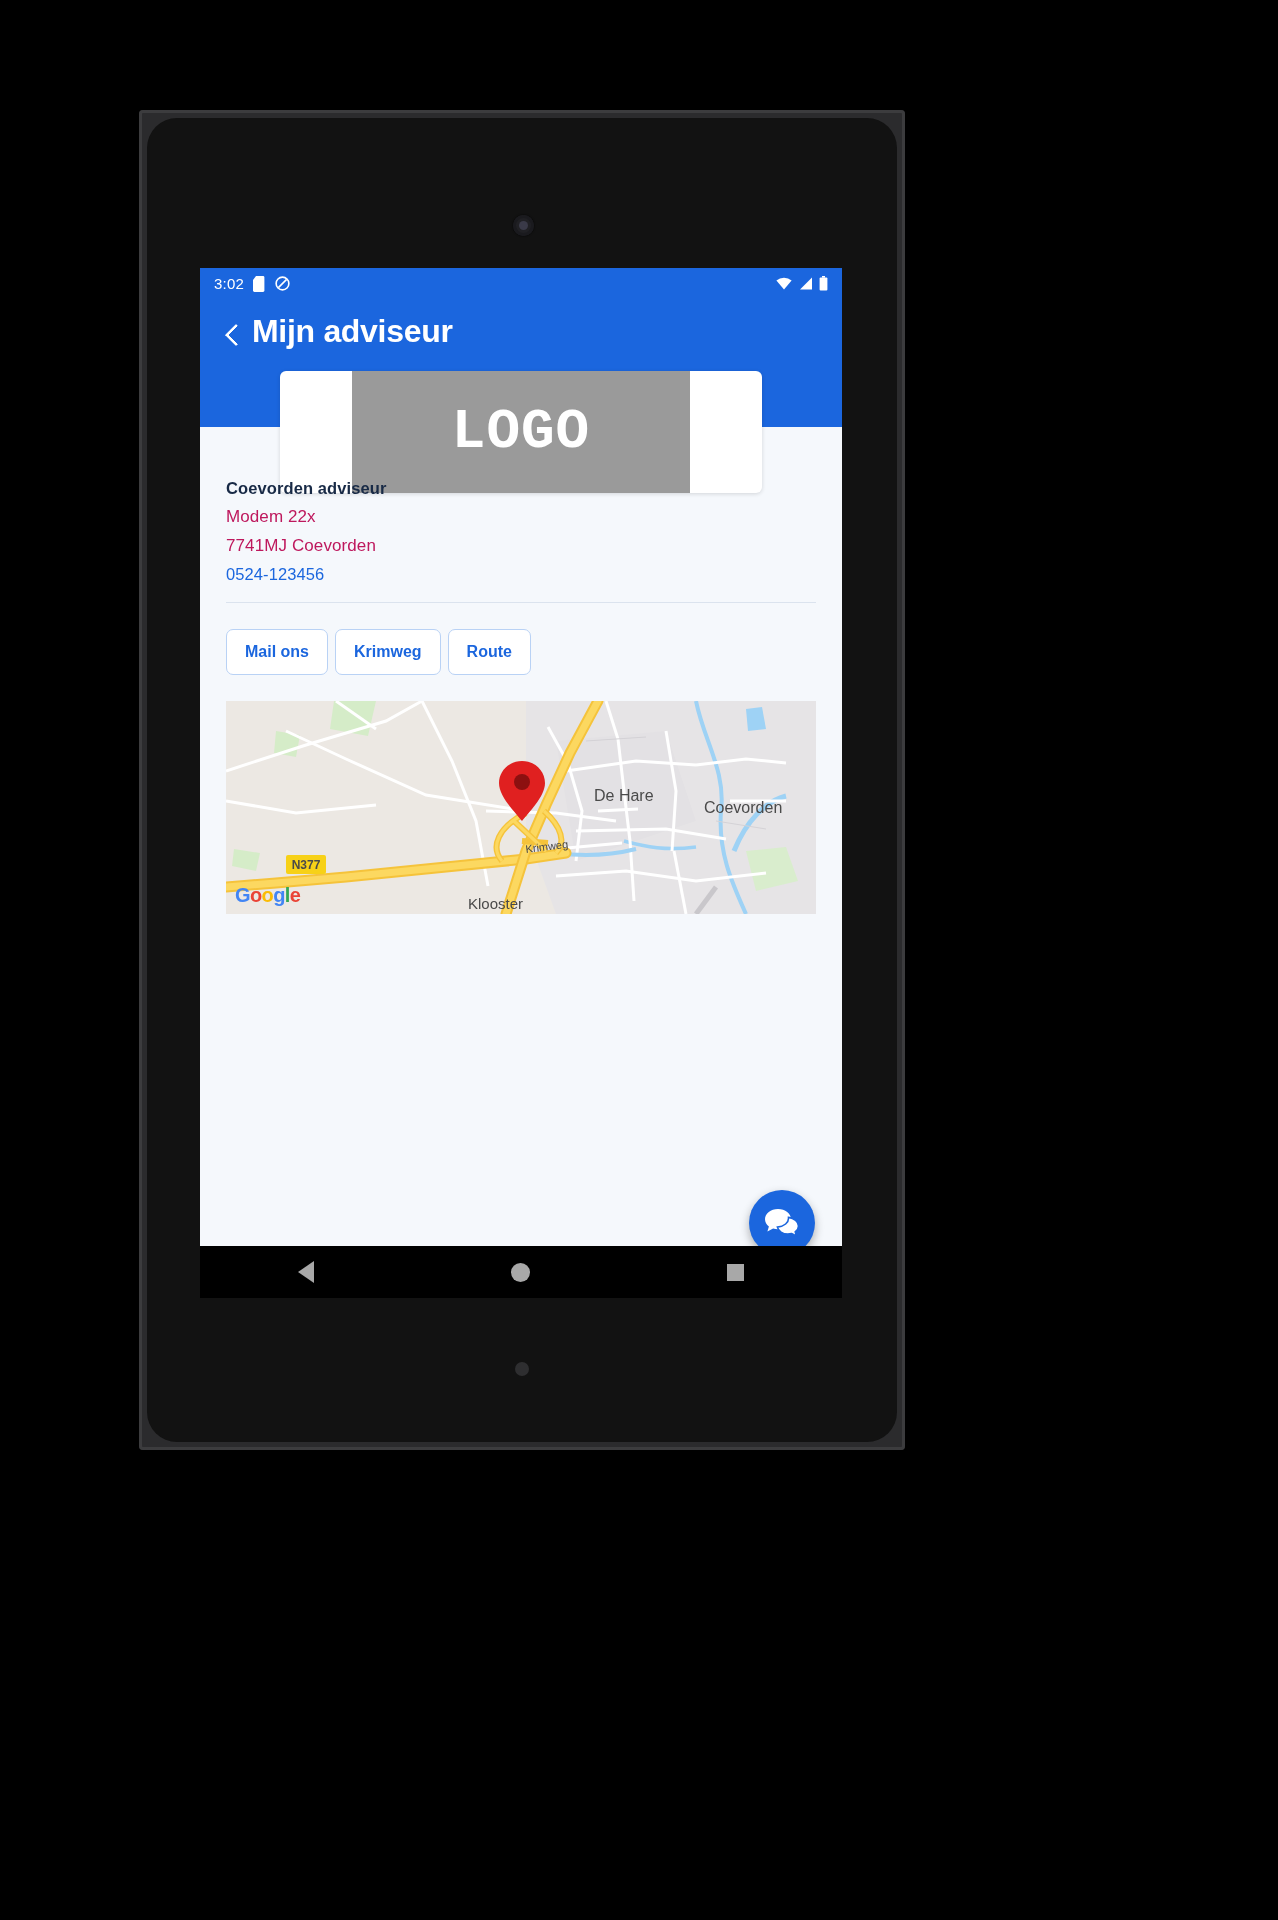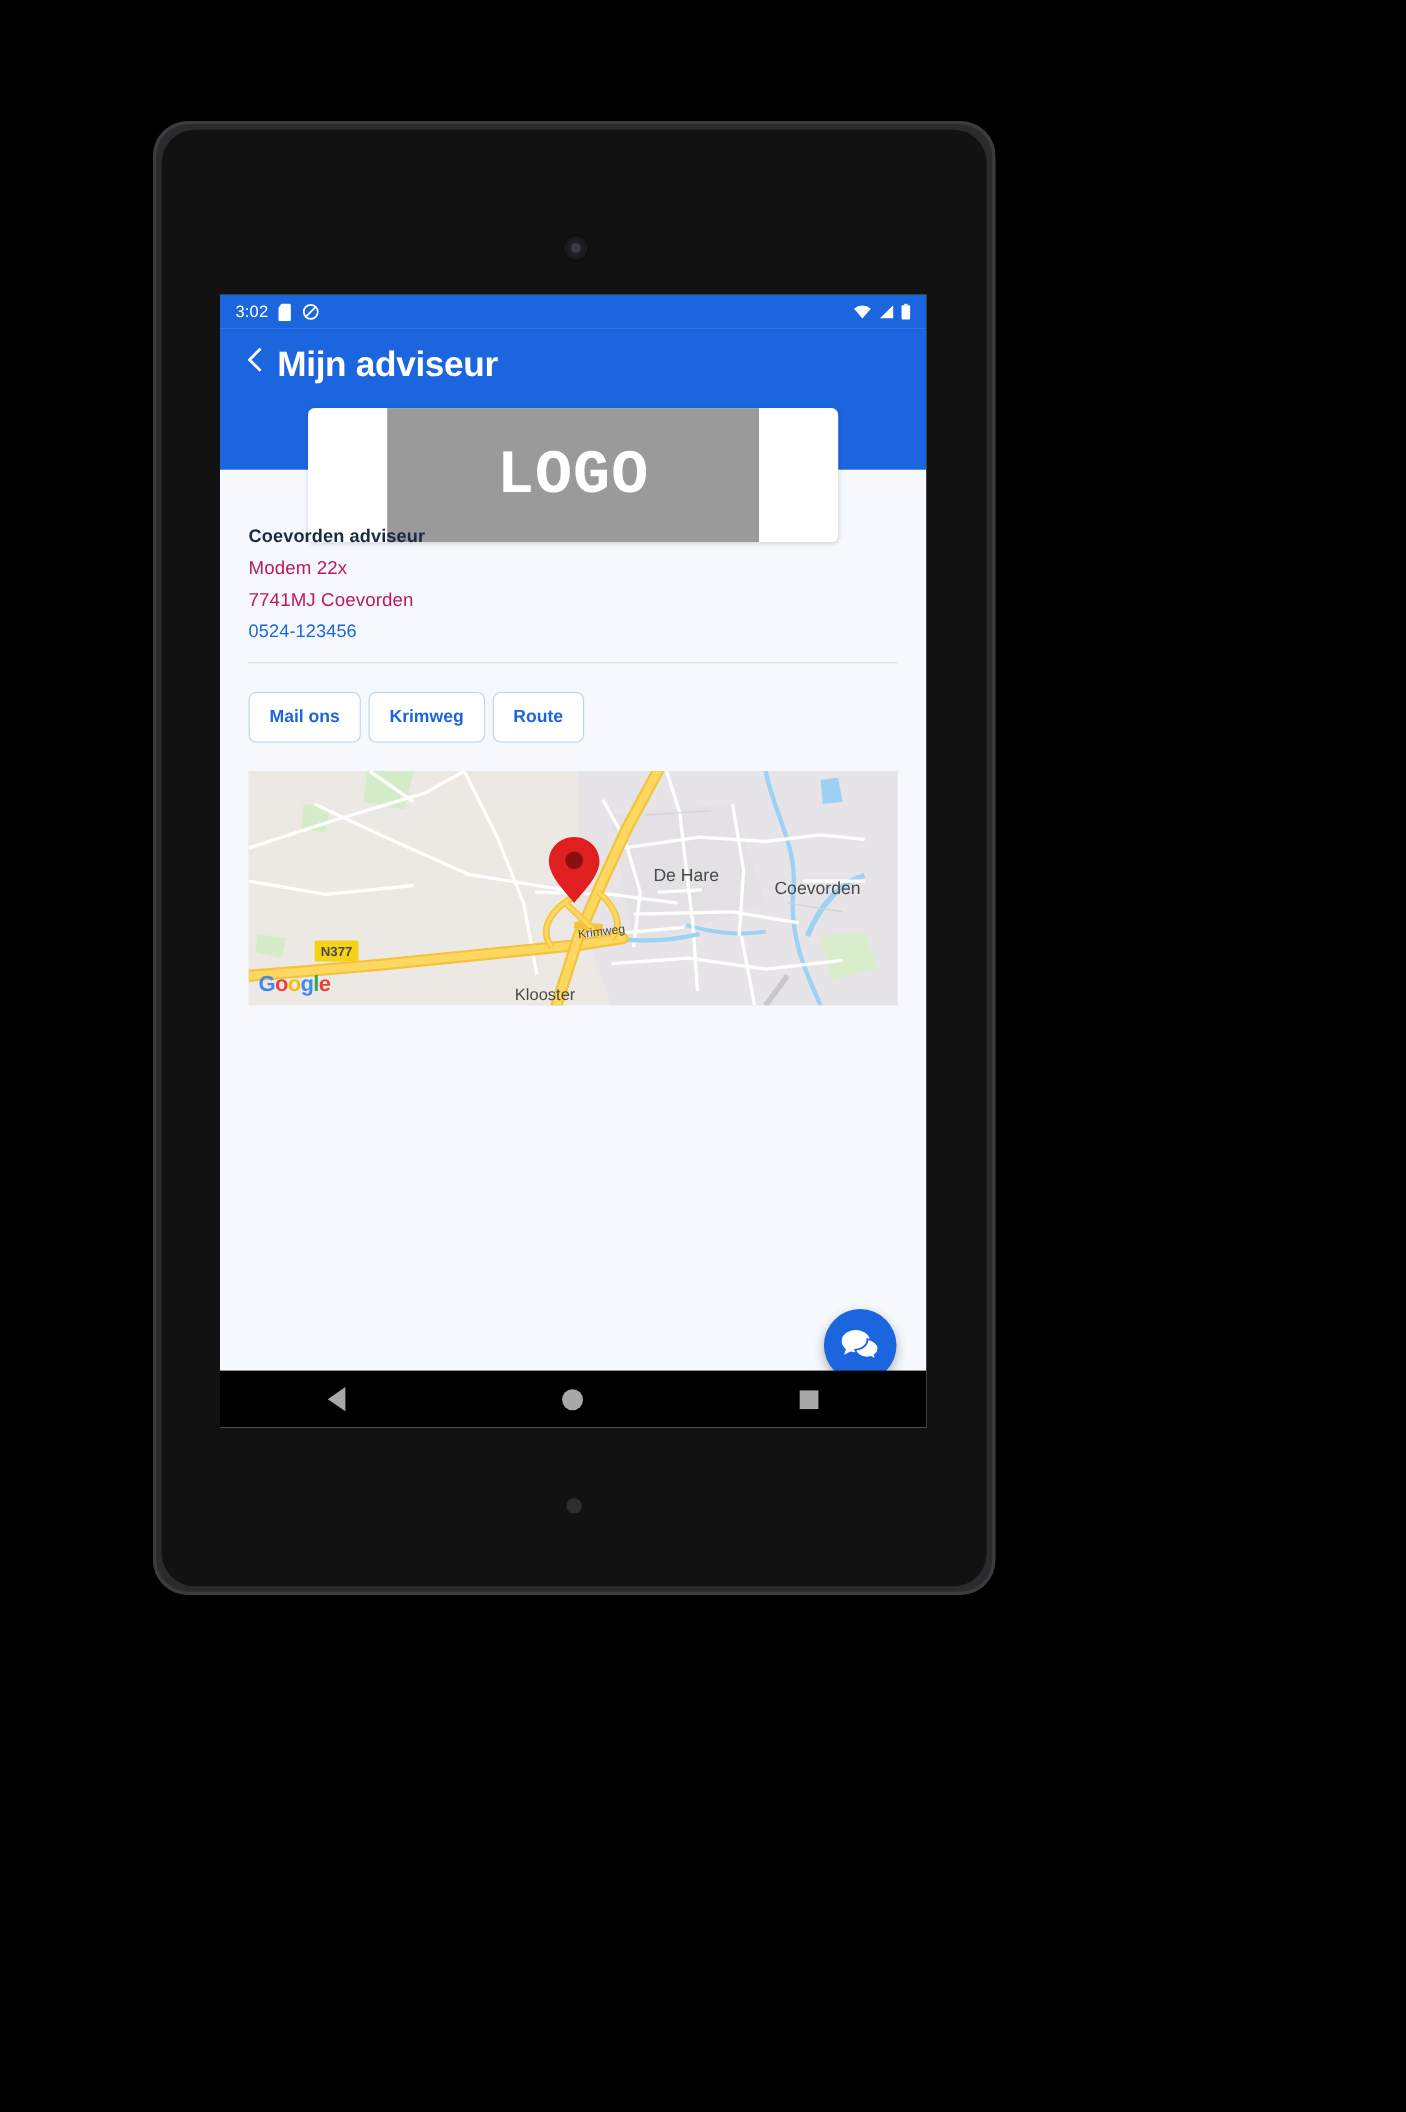--- a/index.html
+++ b/index.html
@@ -13,21 +13,21 @@
   }
 
   
   #device-frame {
     position: absolute;
     left: 139px;
     top: 110px;
     width: 766px;
     height: 1340px;
     background: #2b2b2d;
-    border-radius: 32px;
+    border-radius: 4px;
     box-shadow: inset 0 0 0 3px #3c3c3e;
   }
   #device-bezel {
     position: absolute;
     left: 8px; top: 8px;
     width: 750px; height: 1324px;
     background: #121212;
     border-radius: 30px;
   }
 
@@ -85,21 +85,21 @@
   .sb-icon { display: block; }
 
   
   #app-bar {
     background: #1b66de;
     height: 128px;
     position: relative;
   }
   #app-bar-row {
     display: flex;
-    align-items: flex-start;
+    align-items: flex-end;
     padding: 14px 0 0 22px;
     gap: 10px;
   }
   #back-chevron {
     width: 20px; height: 28px;
     position: relative;
     flex: 0 0 auto;
   }
   #back-chevron::before {
     content: "";

